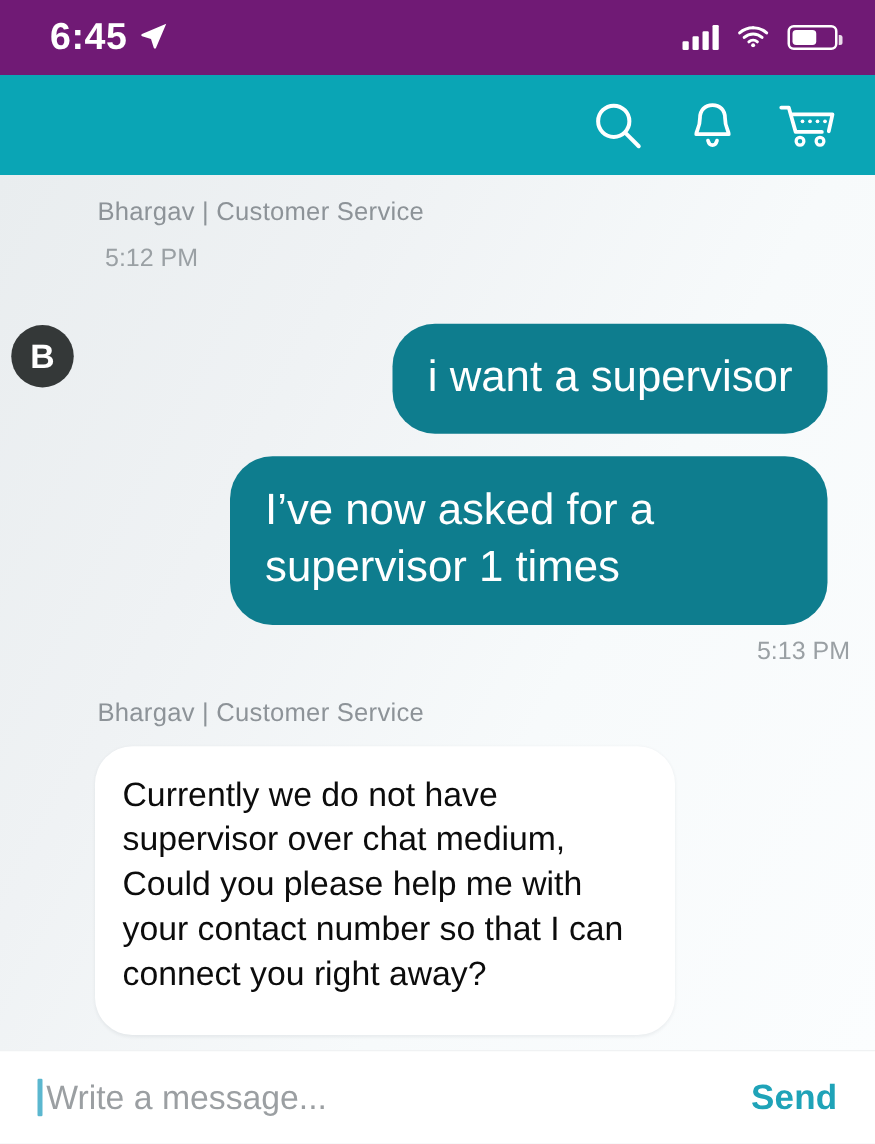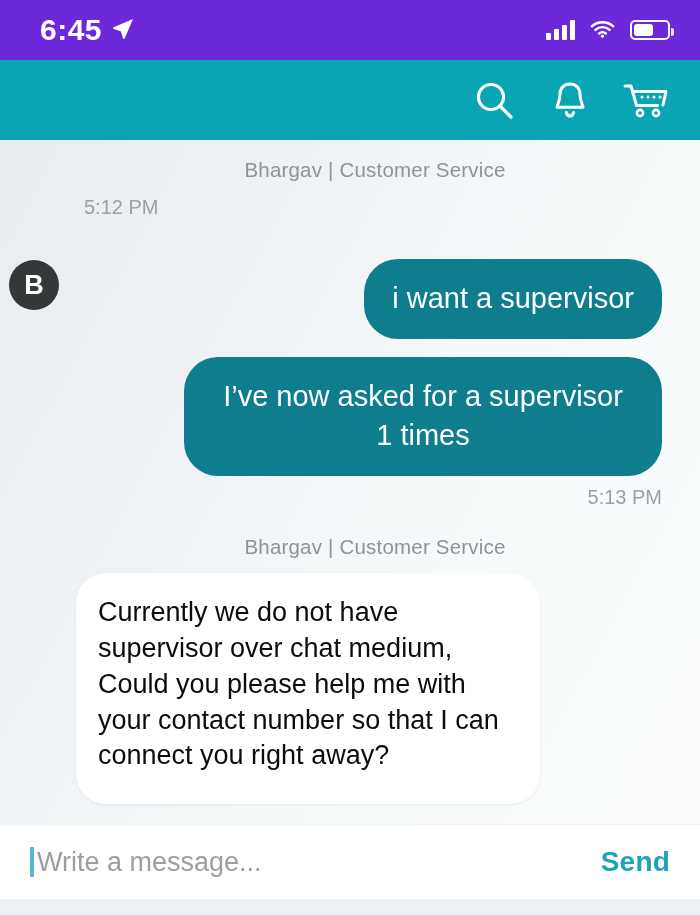--- a/index.html
+++ b/index.html
@@ -5,21 +5,21 @@
   html,body{margin:0;padding:0;}
   body{
     width:700px;height:915px;overflow:hidden;
     font-family:"Liberation Sans", sans-serif;
     background:#eef1f3;
   }
   .phone{position:relative;width:700px;height:915px;overflow:hidden;}
 
   
   .statusbar{
-    height:60px;background:#6d28d9;
+    height:60px;background:#701a75;
     display:flex;align-items:center;justify-content:space-between;
     padding:0 30px 0 40px;box-sizing:border-box;color:#fff;
   }
   .status-left{display:flex;align-items:center;gap:9px;}
   .clock{font-size:30px;font-weight:600;letter-spacing:0.5px;line-height:1;}
   .loc-arrow{display:block;}
   .status-right{display:flex;align-items:center;gap:14px;}
   .bars{display:flex;align-items:flex-end;gap:3px;height:20px;}
   .bars i{display:block;width:5px;background:#fff;border-radius:1px;}
   .bars i:nth-child(1){height:7px;}
@@ -46,54 +46,54 @@
 
   
   .chat{
     position:absolute;left:0;right:0;top:140px;bottom:75px;
     overflow:hidden;
     background:linear-gradient(118deg,#e9edef 0%,#eff2f4 30%,#f7fafb 62%,#fbfdfe 100%);
     padding:0 0 0 0;
   }
   .msg-row{position:relative;padding:0 40px 0 76px;}
   .sender{
-    color:#8d9398;font-size:20.5px;margin:0 0 14px 14px;letter-spacing:.2px;text-align:center;
+    color:#8d9398;font-size:20.5px;margin:0 0 14px 2px;letter-spacing:.2px;
   }
   .bubble-in{
     background:#fff;color:#0c0c0c;
     border-radius:30px;
     padding:22px 26px 24px 22px;
     font-size:27px;line-height:1.33;
     max-width:460px;display:inline-block;box-sizing:border-box;
     box-shadow:0 1px 3px rgba(25,40,55,.07);
   }
   .avatar{
     position:absolute;left:9px;width:50px;height:50px;border-radius:50%;
     background:#343838;color:#fff;display:flex;align-items:center;justify-content:center;
     font-size:27px;font-weight:700;line-height:1;
   }
   .time-left{color:#9aa0a4;font-size:20px;margin:12px 0 0 8px;}
-  .time-right{color:#9aa0a4;font-size:20px;margin:10px 38px 0 0;text-align:right;}
+  .time-right{color:#9aa0a4;font-size:20px;margin:10px 20px 0 0;text-align:right;}
 
   .out-row{display:flex;justify-content:flex-end;padding:0 38px 0 40px;}
   .bubble-out{
     background:#0e7d8e;color:#fff;
     border-radius:34px;
     padding:20px 28px 22px 28px;
-    font-size:29px;line-height:1.32;
+    font-size:35px;line-height:1.32;
     max-width:470px;box-sizing:border-box;
-    text-align:center;
+    text-align:left;
   }
   .sp18{height:18px;}
   .sp26{height:26px;}
   .sp40{height:40px;}
 
   
   .inputbar{
-    position:absolute;left:0;right:0;bottom:16px;height:75px;
+    position:absolute;left:0;right:0;bottom:0;height:75px;
     background:#fff;display:flex;align-items:center;
     padding:0 30px 0 30px;box-sizing:border-box;
     border-top:1px solid #f0f2f3;
   }
   .caret{width:4px;height:30px;background:#5bb7cf;border-radius:1px;margin-right:3px;}
   .placeholder{color:#9b9fa2;font-size:27px;flex:1;}
   .send{color:#1fa3b8;font-size:28px;font-weight:700;letter-spacing:.2px;}
 </style>
 </head>
 <body>

